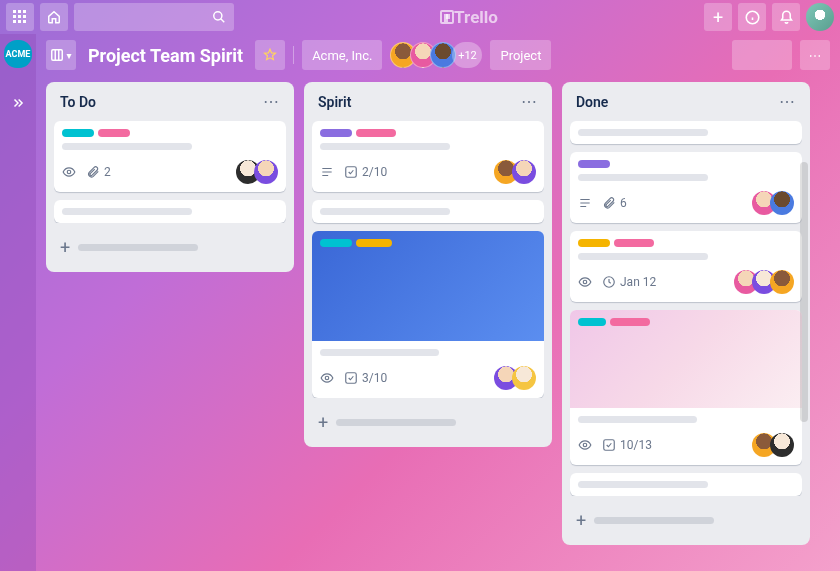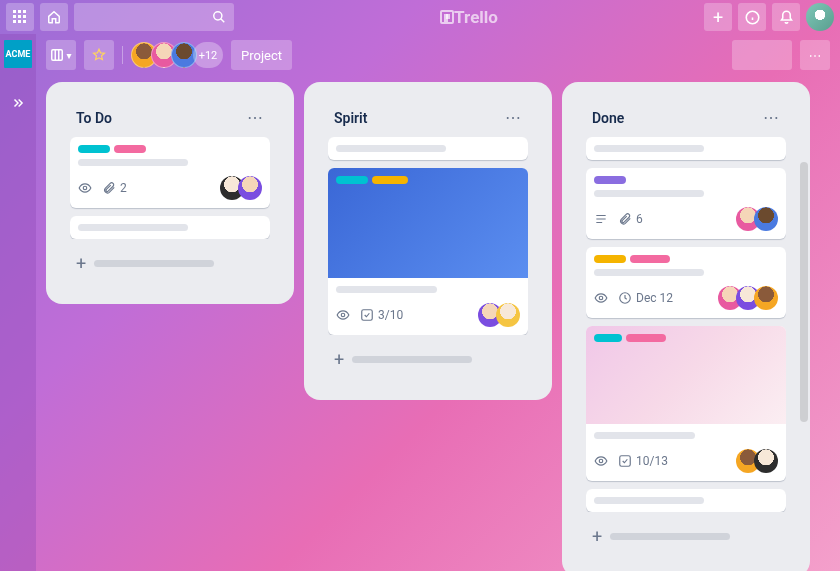--- a/index.html
+++ b/index.html
@@ -11,39 +11,39 @@
 .brand-icon { width:14px; height:14px; border:2px solid rgba(255,255,255,0.65); border-radius:2px; position:relative; }
 .brand-icon::before,.brand-icon::after { content:""; position:absolute; background:rgba(255,255,255,0.65); width:4px; top:2px; }
 .brand-icon::before { left:2px; height:8px; }
 .brand-icon::after { right:2px; height:5px; }
 .topbar-right { display:flex; gap:6px; align-items:center; }
 .avatar-main { width:28px; height:28px; border-radius:50%; background:linear-gradient(135deg,#7ec8b8,#5a9e8f); position:relative; overflow:hidden; }
 .avatar-main::after { content:""; position:absolute; inset:3px; background:radial-gradient(circle at 50% 40%,#fff 30%,transparent 31%),radial-gradient(circle at 35% 35%,#333 8%,transparent 9%),radial-gradient(circle at 65% 35%,#333 8%,transparent 9%); border-radius:50%; }
 
 .board-area { display:flex; height:calc(100% - 34px); }
 .left-rail { width:36px; background:rgba(140,70,180,0.35); display:flex; flex-direction:column; align-items:center; padding-top:6px; gap:8px; }
-.acme-badge { width:28px; height:28px; background:#00a0c7; color:#fff; font-size:9px; font-weight:700; display:flex; align-items:center; justify-content:center; border-radius:1px; }
+.acme-badge { width:28px; height:28px; background:#00a0c7; color:#fff; font-size:9px; font-weight:700; display:flex; align-items:center; justify-content:center; border-radius:13px; }
 .expand-btn { width:24px; height:24px; background:none; border:none; color:rgba(255,255,255,0.8); cursor:pointer; margin-top:16px; font-size:14px; }
 
 .board-main { flex:1; display:flex; flex-direction:column; }
 .board-header { height:42px; display:flex; align-items:center; padding:0 10px; gap:8px; }
 .hdr-chip { height:30px; padding:0 10px; background:rgba(255,255,255,0.25); border:none; border-radius:3px; display:flex; align-items:center; justify-content:center; color:#fff; cursor:pointer; font-size:13px; }
 .hdr-chip.small { width:30px; padding:0; }
 .board-title { color:#fff; font-weight:700; font-size:18px; padding:0 4px; }
 .star-btn { color:#ffd45e; }
 .divider { width:1px; height:18px; background:rgba(255,255,255,0.35); }
 .members-stack { display:flex; align-items:center; }
 .member-chip { width:26px; height:26px; border-radius:50%; margin-left:-6px; border:1px solid rgba(255,255,255,0.4); }
 .member-chip:first-child { margin-left:0; }
 .more-members { width:30px; height:26px; border-radius:13px; background:rgba(255,255,255,0.3); color:#fff; font-size:11px; display:flex; align-items:center; justify-content:center; margin-left:-4px; }
 .hdr-spacer { flex:1; }
 .hdr-right-box { width:60px; height:30px; background:rgba(255,255,255,0.25); border-radius:3px; }
 
 .lists-row { flex:1; display:flex; gap:10px; padding:6px 10px 10px 10px; overflow-x:auto; align-items:flex-start; }
-.list { width:248px; background:#ebecf0; border-radius:16px; padding:24px; display:flex; flex-direction:column; gap:8px; flex-shrink:0; }
+.list { width:248px; background:#ebecf0; border-radius:8px; padding:8px; display:flex; flex-direction:column; gap:8px; flex-shrink:0; }
 .list-header { display:flex; align-items:center; justify-content:space-between; padding:2px 6px; }
 .list-title { font-weight:600; font-size:14px; color:#172b4d; }
 .list-menu { color:#6b778c; cursor:pointer; font-size:16px; letter-spacing:1px; }
 .list-cards { display:flex; flex-direction:column; gap:8px; max-height:440px; overflow-y:auto; }
 .card { background:#fff; border-radius:6px; padding:8px; box-shadow:0 1px 1px rgba(9,30,66,0.2); cursor:pointer; }
 .labels-row { display:flex; gap:4px; margin-bottom:6px; }
 .label { height:8px; border-radius:4px; }
 .skeleton-line { height:7px; background:#e2e4ea; border-radius:4px; }
 .card-footer { display:flex; align-items:center; justify-content:space-between; margin-top:10px; }
 .badges { display:flex; align-items:center; gap:10px; color:#6b778c; font-size:12px; }
@@ -135,26 +135,30 @@
 
   <div class="board-main">
     <div class="board-header">
       <button class="hdr-chip small">
         <svg width="14" height="14" viewBox="0 0 24 24" fill="none" stroke="#fff" stroke-width="2.5">
             <rect x="3" y="3" width="18" height="18" rx="2"></rect>
             <path d="M9 3v18M15 3v18"></path>
           </svg>
         <span style="margin-left:2px;font-size:10px">▾</span>
       </button>
+      <div class="board-title">Project Team Spirit</div>
       <button class="hdr-chip small star-btn">
         <svg width="14" height="14" viewBox="0 0 24 24" fill="none" stroke="#ffd45e" stroke-width="2">
             <path d="M12 2l2.6 6.3 6.8.6-5.1 4.5 1.6 6.6L12 16.8 6.1 20l1.6-6.6L2.6 8.9l6.8-.6L12 2z"></path>
           </svg>
       </button>
       <div class="divider"></div>
+      <button class="hdr-chip">
+          <span>Acme, Inc.</span>
+        </button>
       <div class="members-stack">
         <div class="member-chip av-c"></div>
         <div class="member-chip av-e"></div>
         <div class="member-chip av-f"></div>
         <div class="more-members">+12</div>
       </div>
       <button class="hdr-chip">
           <span>Project</span>
         </button>
       <div class="hdr-spacer"></div>
@@ -208,20 +212,47 @@
             <span class="line"></span>
           </div>
         </div>
         <div class="list">
           <div class="list-header">
             <div class="list-title">Spirit</div>
             <div class="list-menu">⋯</div>
           </div>
           <div class="list-cards">
             <div class="card">
+              <div class="labels-row">
+                <span class="label" style="width:32px;background:#8a6de0"></span>
+                <span class="label" style="width:40px;background:#f36aa0"></span>
+              </div>
+              <div class="skeleton-line" style="width:60%"></div>
+              <div class="card-footer">
+                <div class="badges">
+                  <span class="badge">
+                    <svg class="icon-svg" viewBox="0 0 24 24">
+                      <path d="M4 6h16M4 12h16M4 18h10"></path>
+                    </svg>
+                  </span>
+                  <span class="badge">
+                    <svg class="icon-svg" viewBox="0 0 24 24">
+                      <rect x="3" y="3" width="18" height="18" rx="3"></rect>
+                      <path d="M8 12l3 3 5-6"></path>
+                    </svg>
+                    <span>2/10</span>
+                  </span>
+                </div>
+                <div class="card-members">
+                  <div class="card-member av-c"></div>
+                  <div class="card-member av-b"></div>
+                </div>
+              </div>
+            </div>
+            <div class="card">
               <div class="skeleton-line" style="width:60%"></div>
             </div>
             <div class="card">
               <div class="cover-blue">
                 <div class="labels-row">
                   <span class="label" style="width:32px;background:#00c2d1"></span>
                   <span class="label" style="width:36px;background:#f5b400"></span>
                 </div>
               </div>
               <div class="skeleton-line" style="width:55%"></div>
@@ -299,21 +330,21 @@
                     <svg class="icon-svg" viewBox="0 0 24 24">
                       <path d="M2 12s3.5-7 10-7 10 7 10 7-3.5 7-10 7-10-7-10-7z"></path>
                       <circle cx="12" cy="12" r="3"></circle>
                     </svg>
                   </span>
                   <span class="badge">
                     <svg class="icon-svg" viewBox="0 0 24 24">
                       <circle cx="12" cy="12" r="9"></circle>
                       <path d="M12 7v5l3 2"></path>
                     </svg>
-                    <span>Dec 12</span>
+                    <span>Jan 12</span>
                   </span>
                 </div>
                 <div class="card-members">
                   <div class="card-member av-e"></div>
                   <div class="card-member av-g"></div>
                   <div class="card-member av-c"></div>
                 </div>
               </div>
             </div>
             <div class="card">

